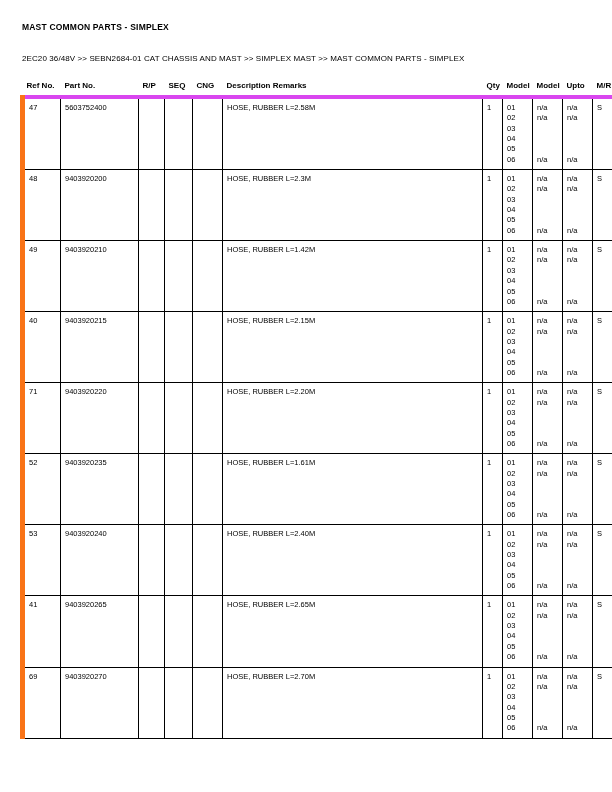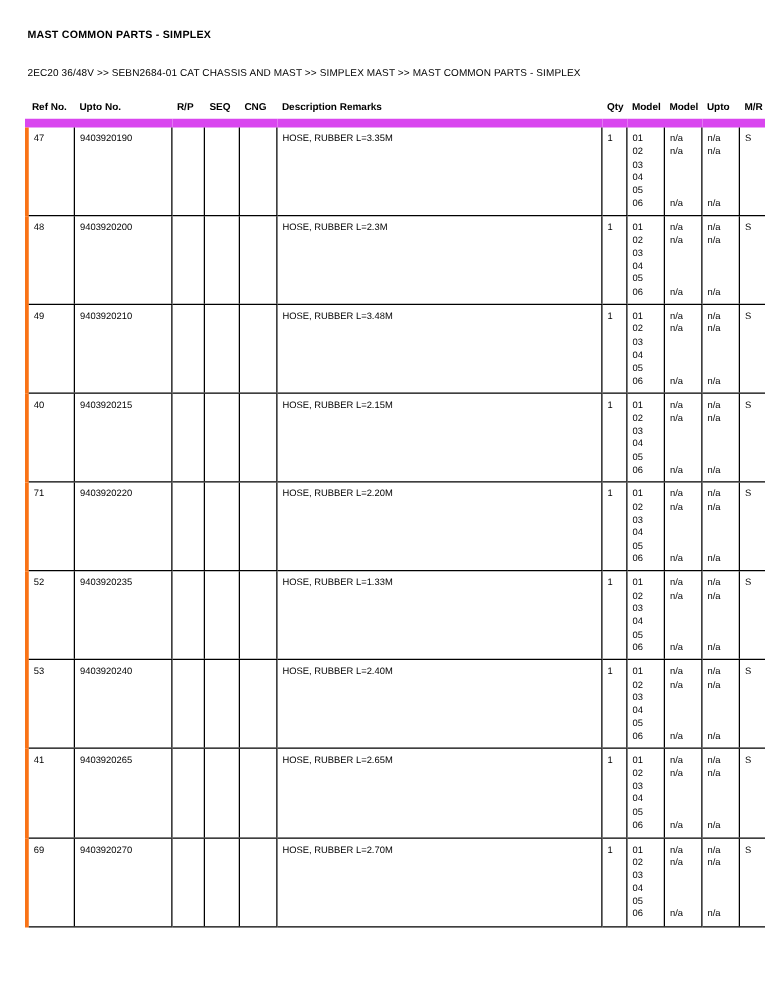--- a/index.html
+++ b/index.html
@@ -41,35 +41,35 @@
   }
   table.parts th {
     font-size: 8px;
     font-weight: bold;
     text-align: left;
     padding: 0 0 5px 4px;
     vertical-align: bottom;
     border: none;
   }
   thead tr.head-row th {
-    border-bottom: 7px solid #d946ef;
+    border-bottom: 4px solid #d946ef;
   }
   table.parts td {
     border-left: 1px solid #000;
     border-bottom: 1px solid #000;
     vertical-align: top;
     padding: 4px 0 4px 4px;
     height: 56px;
     box-sizing: border-box;
   }
   table.parts td.last {
     border-right: 1px solid #000;
   }
   table.parts td.first {
-    border-left: 3px solid #f97316;
+    border-left: 5px solid #f97316;
   }
   .col-ref { width: 38px; }
   .col-part { width: 78px; }
   .col-rp { width: 26px; }
   .col-seq { width: 28px; }
   .col-cng { width: 30px; }
   .col-desc { width: 260px; }
   .col-qty { width: 20px; }
   .col-model { width: 30px; }
   .col-from { width: 30px; }
@@ -102,40 +102,40 @@
         <col class="col-desc">
         <col class="col-qty">
         <col class="col-model">
       <col class="col-from">
         <col class="col-upto">
         <col class="col-mr">
     </colgroup>
     <thead>
       <tr class="head-row">
         <th>Ref No.</th>
-        <th>Upto No.</th>
+        <th>Part No.</th>
         <th>R/P</th>
         <th>SEQ</th>
         <th>CNG</th>
         <th>Description Remarks</th>
         <th>Qty</th>
         <th>Model</th>
         <th>Model</th>
         <th>Upto</th>
         <th>M/R</th>
       </tr>
     </thead>
     <tbody>
         <tr>
           <td class="first">47</td>
-          <td>9403920190</td>
-          <td></td>
-          <td></td>
-          <td></td>
-          <td>HOSE, RUBBER L=3.35M</td>
+          <td>5603752400</td>
+          <td></td>
+          <td></td>
+          <td></td>
+          <td>HOSE, RUBBER L=2.58M</td>
           <td>1</td>
           <td>
             <div class="stack">
               <div>01</div>
               <div>02</div>
               <div>03</div>
               <div>04</div>
               <div>05</div>
               <div>06</div>
             </div>
@@ -201,21 +201,21 @@
             </div>
           </td>
           <td class="last">S</td>
         </tr>
         <tr>
           <td class="first">49</td>
           <td>9403920210</td>
           <td></td>
           <td></td>
           <td></td>
-          <td>HOSE, RUBBER L=3.48M</td>
+          <td>HOSE, RUBBER L=1.42M</td>
           <td>1</td>
           <td>
             <div class="stack">
               <div>01</div>
               <div>02</div>
               <div>03</div>
               <div>04</div>
               <div>05</div>
               <div>06</div>
             </div>
@@ -321,21 +321,21 @@
             </div>
           </td>
           <td class="last">S</td>
         </tr>
         <tr>
           <td class="first">52</td>
           <td>9403920235</td>
           <td></td>
           <td></td>
           <td></td>
-          <td>HOSE, RUBBER L=1.33M</td>
+          <td>HOSE, RUBBER L=1.61M</td>
           <td>1</td>
           <td>
             <div class="stack">
               <div>01</div>
               <div>02</div>
               <div>03</div>
               <div>04</div>
               <div>05</div>
               <div>06</div>
             </div>

